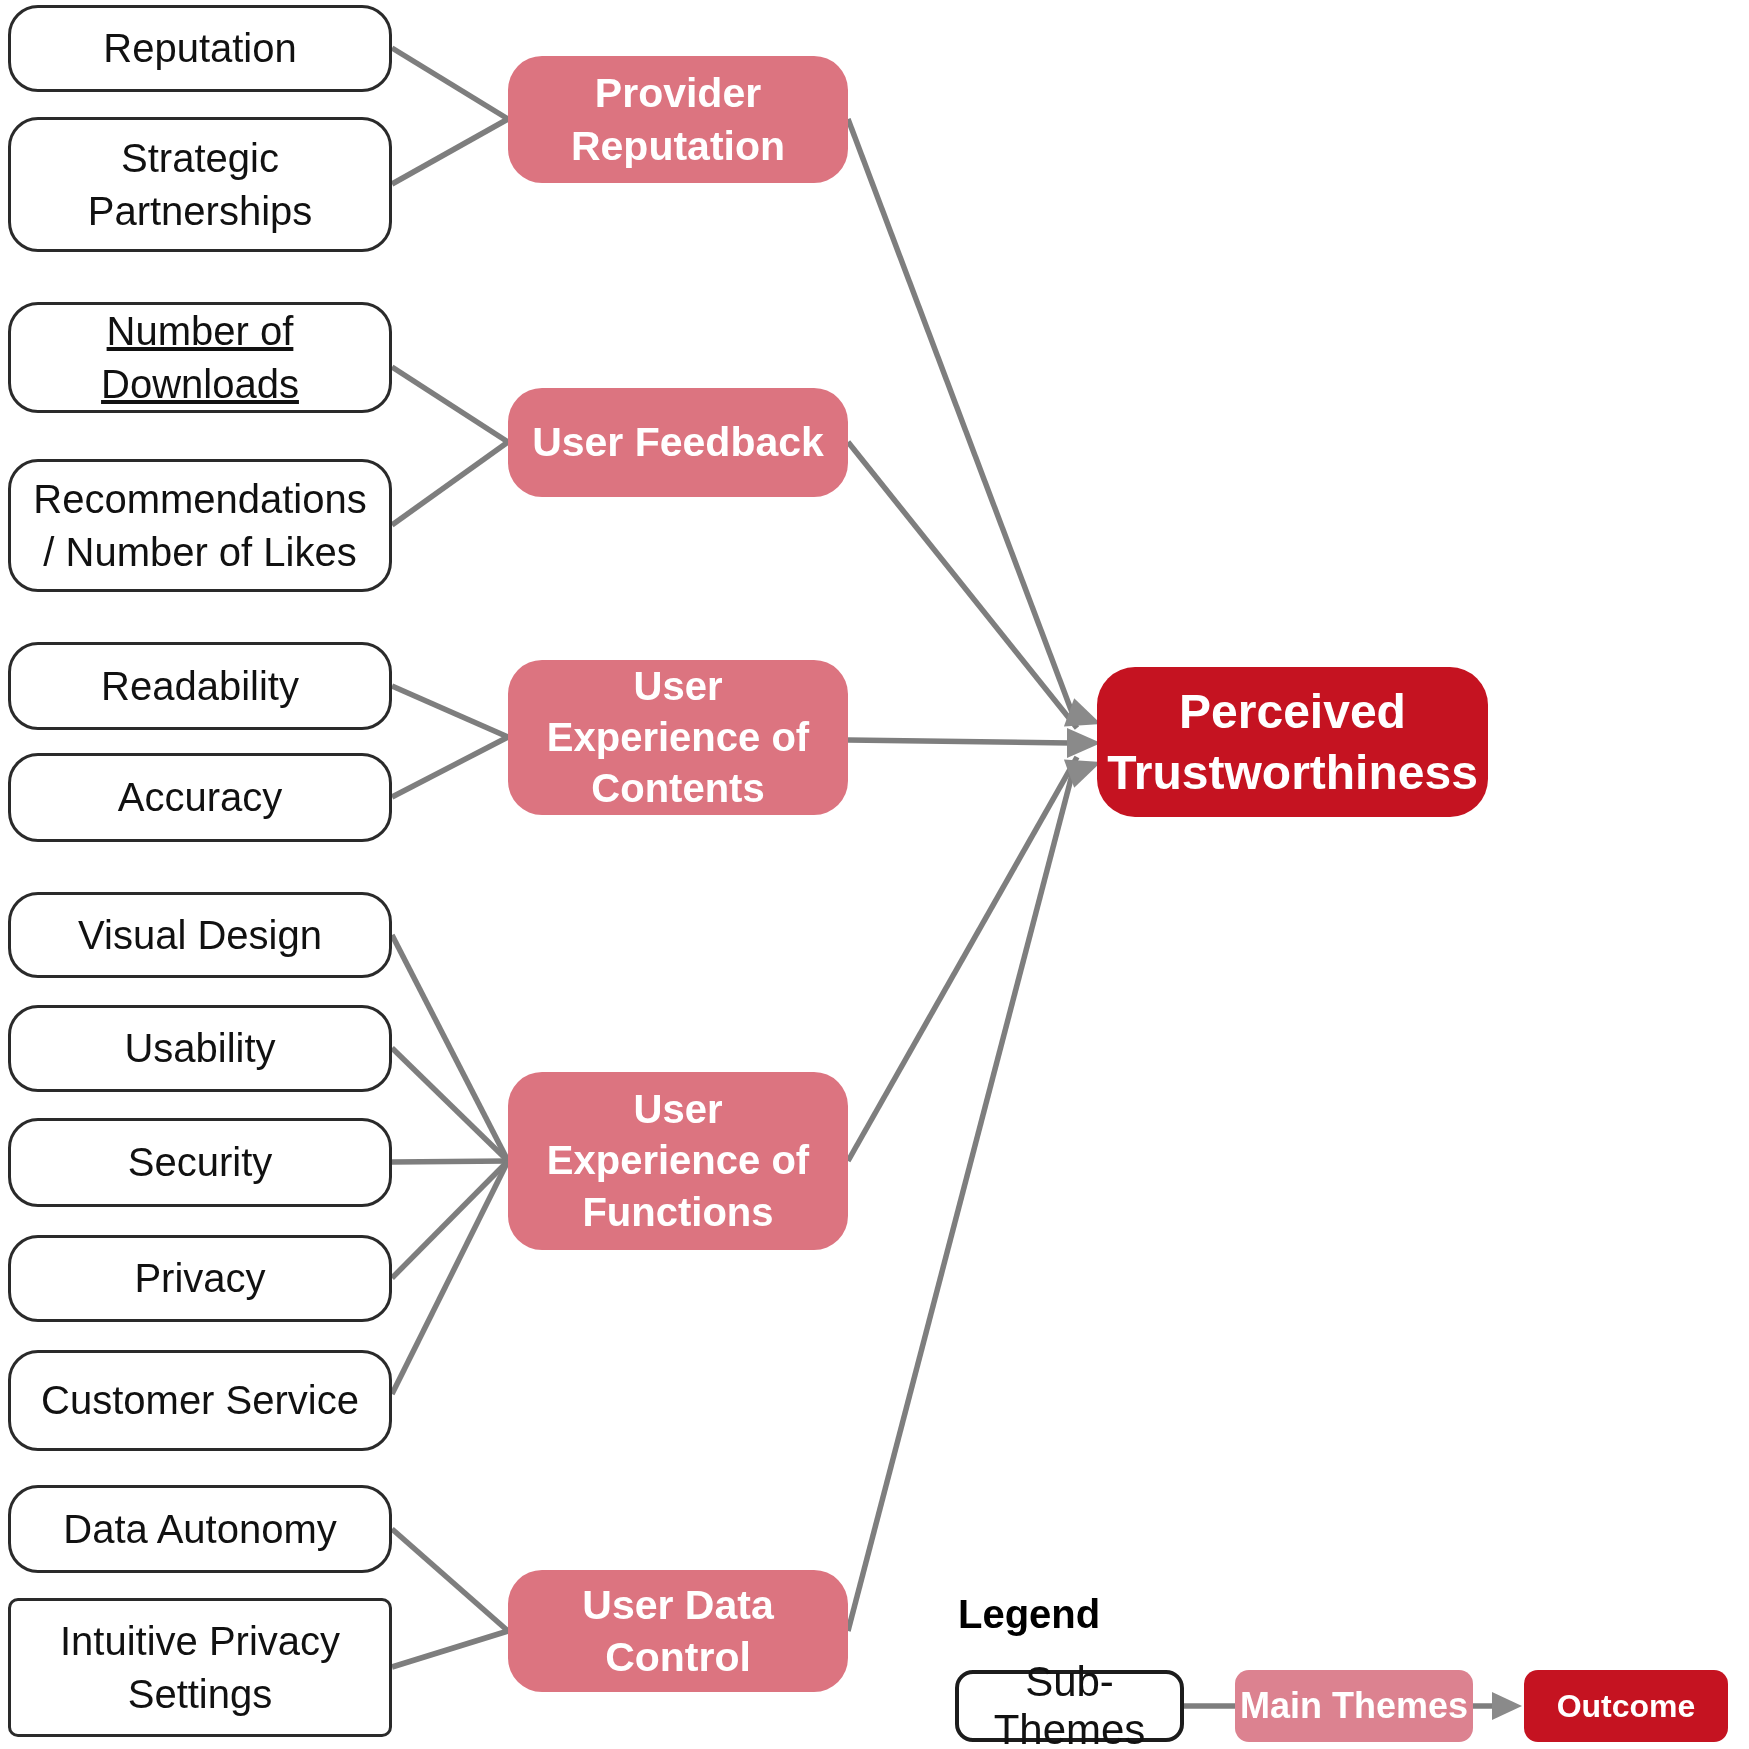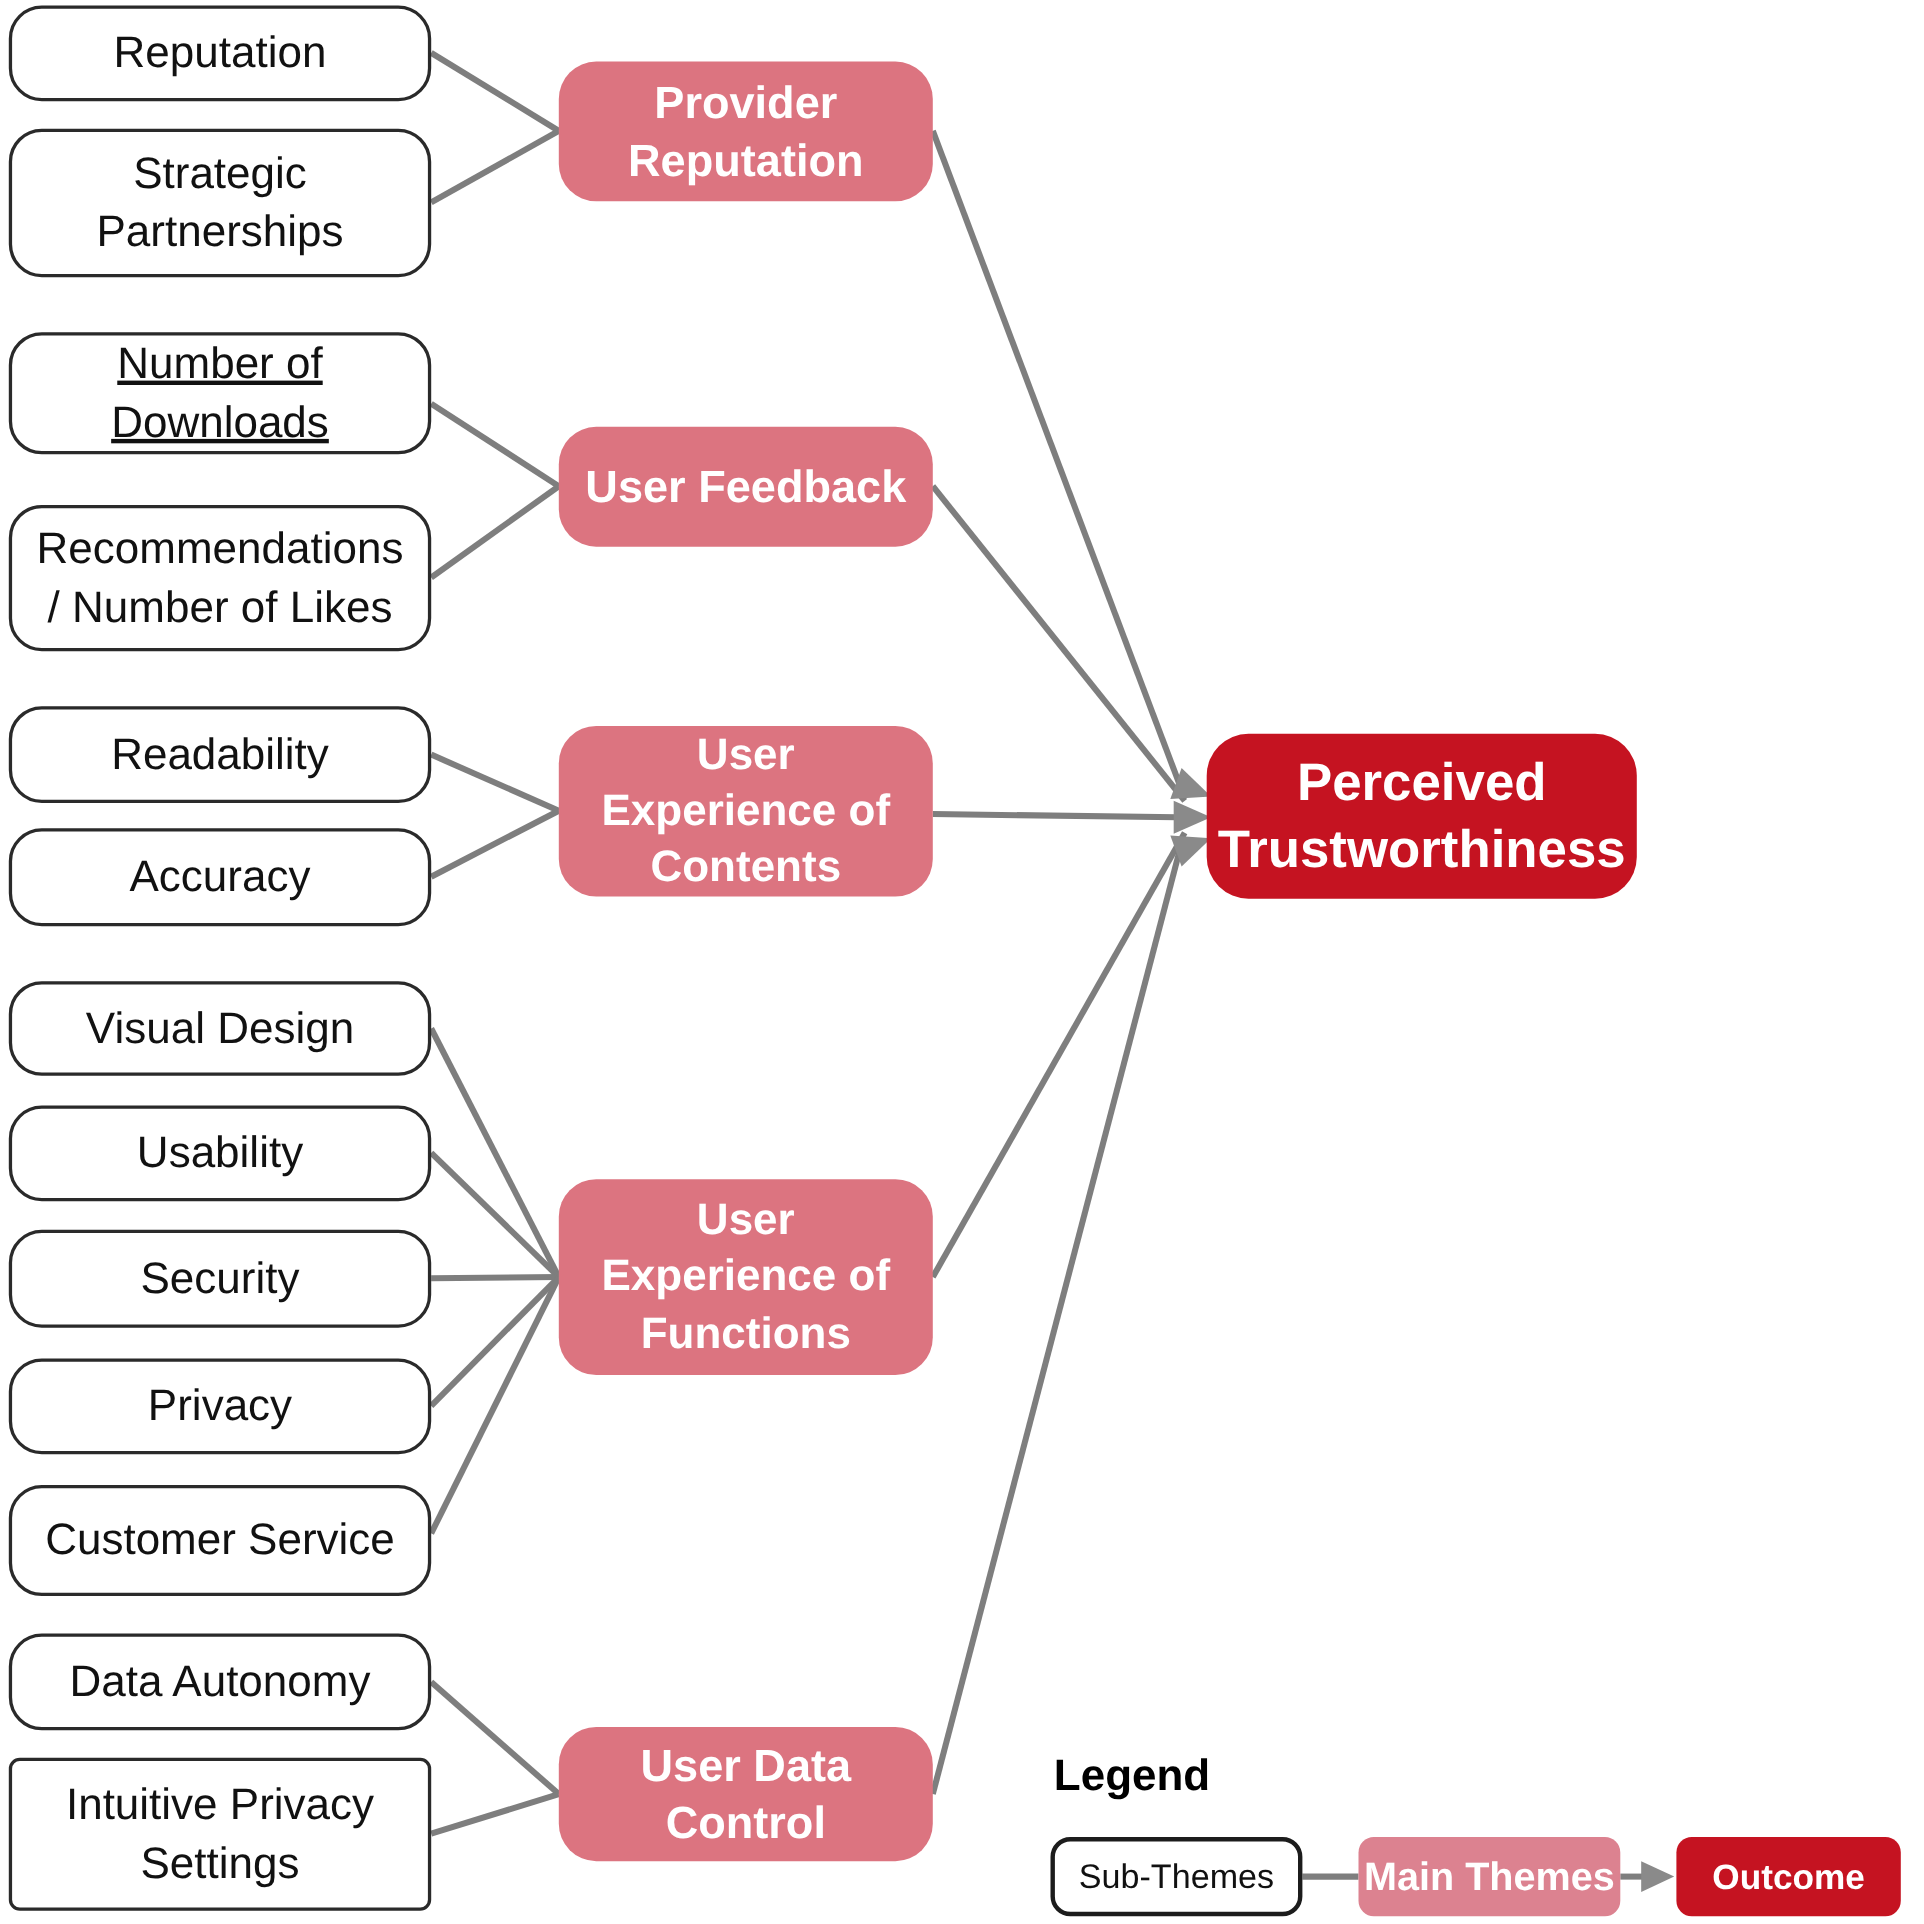--- a/index.html
+++ b/index.html
@@ -23,21 +23,21 @@
   .sub{left:8px;width:384px;background:#ffffff;border:3.5px solid var(--box_border);
        border-radius:30px;font-size:40px;line-height:1.32;color:var(--text_dark);}
   .main{left:508px;width:340px;background:var(--main_theme);border-radius:34px;
         font-size:41px;font-weight:bold;line-height:1.28;color:var(--text_light);}
   .outcome-box{left:1097px;top:667px;width:391px;height:150px;background:var(--outcome);
         border-radius:38px;font-size:48px;font-weight:bold;line-height:1.28;color:var(--text_light);}
   .legend-title{position:absolute;left:958px;top:1592px;font-size:40px;font-weight:bold;
         color:#000;z-index:1;}
   .legend-box{top:1670px;height:72px;}
   .legend-sub{left:955px;width:229px;background:#fff;border:4px solid #1c1c1c;
-        border-radius:18px;font-size:31px;color:var(--text_dark);}
+        border-radius:18px;font-size:42px;color:var(--text_dark);}
   .legend-main{left:1235px;width:238px;background:var(--legend_main);border-radius:14px;
         font-size:36px;font-weight:bold;color:var(--text_light);}
   .legend-outcome{left:1524px;width:204px;background:var(--outcome);border-radius:14px;
         font-size:32px;font-weight:bold;color:var(--text_light);}
 </style>
 </head>
 <body>
 
 <div id="canvas">
 

